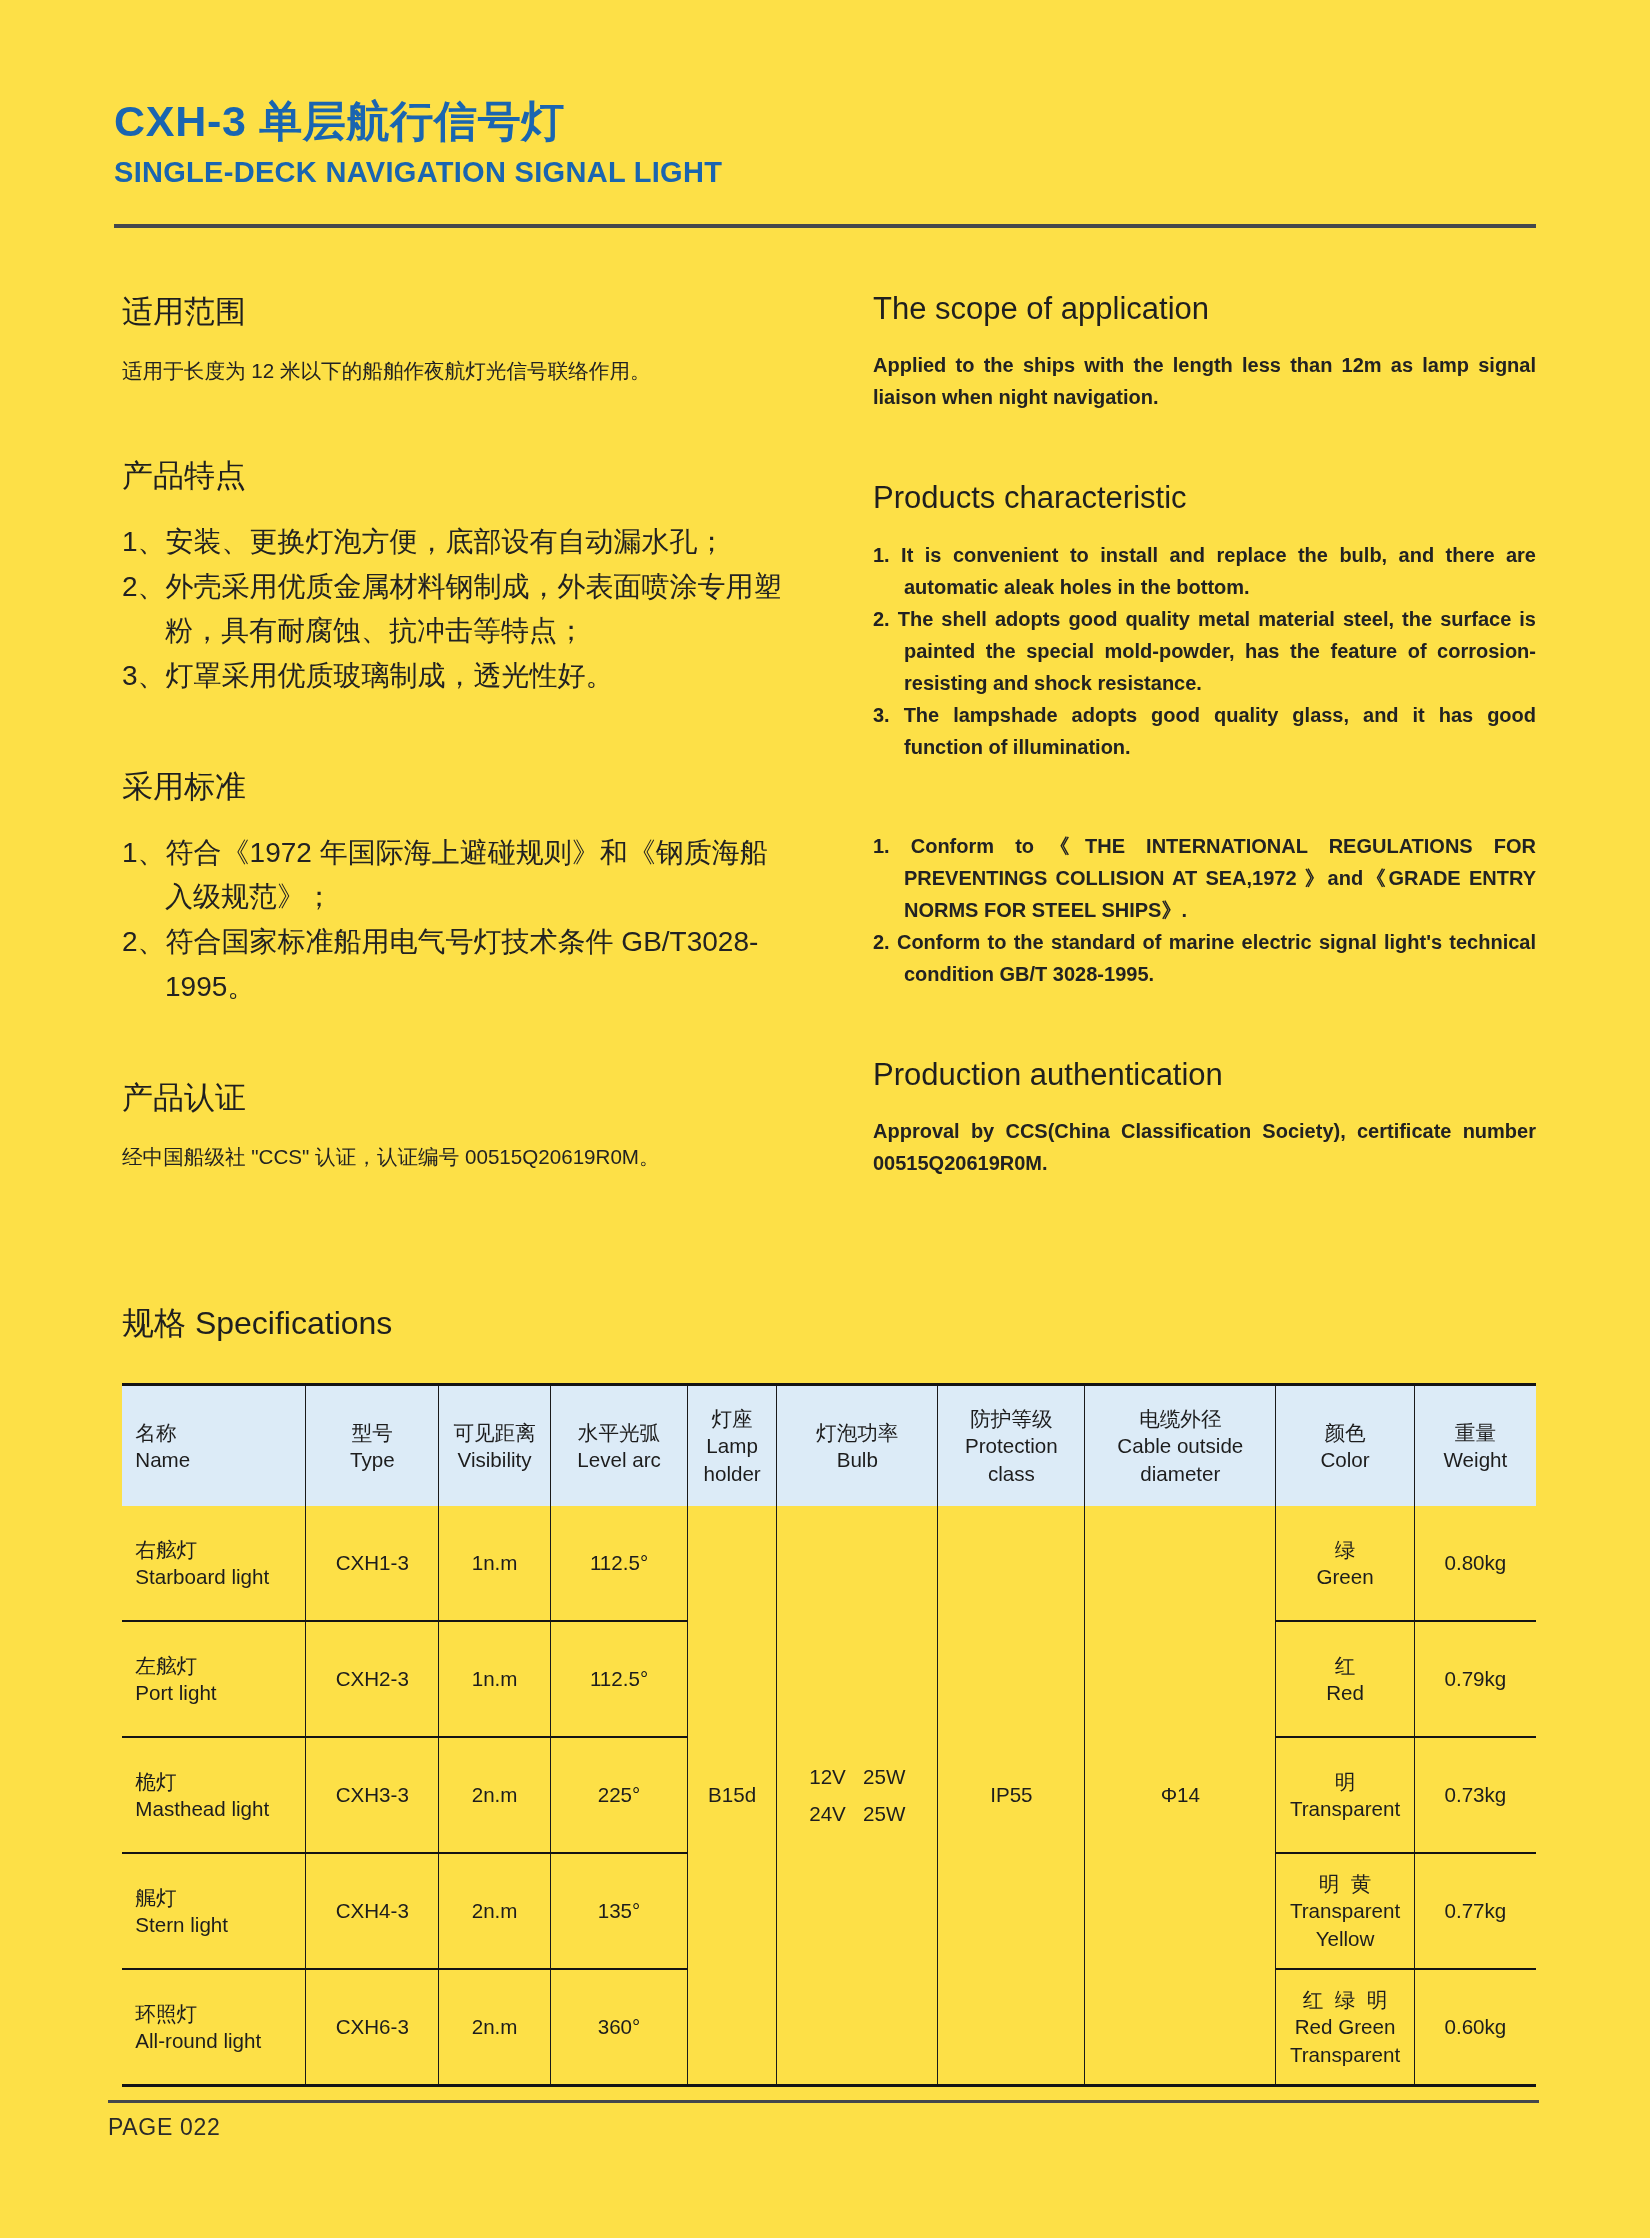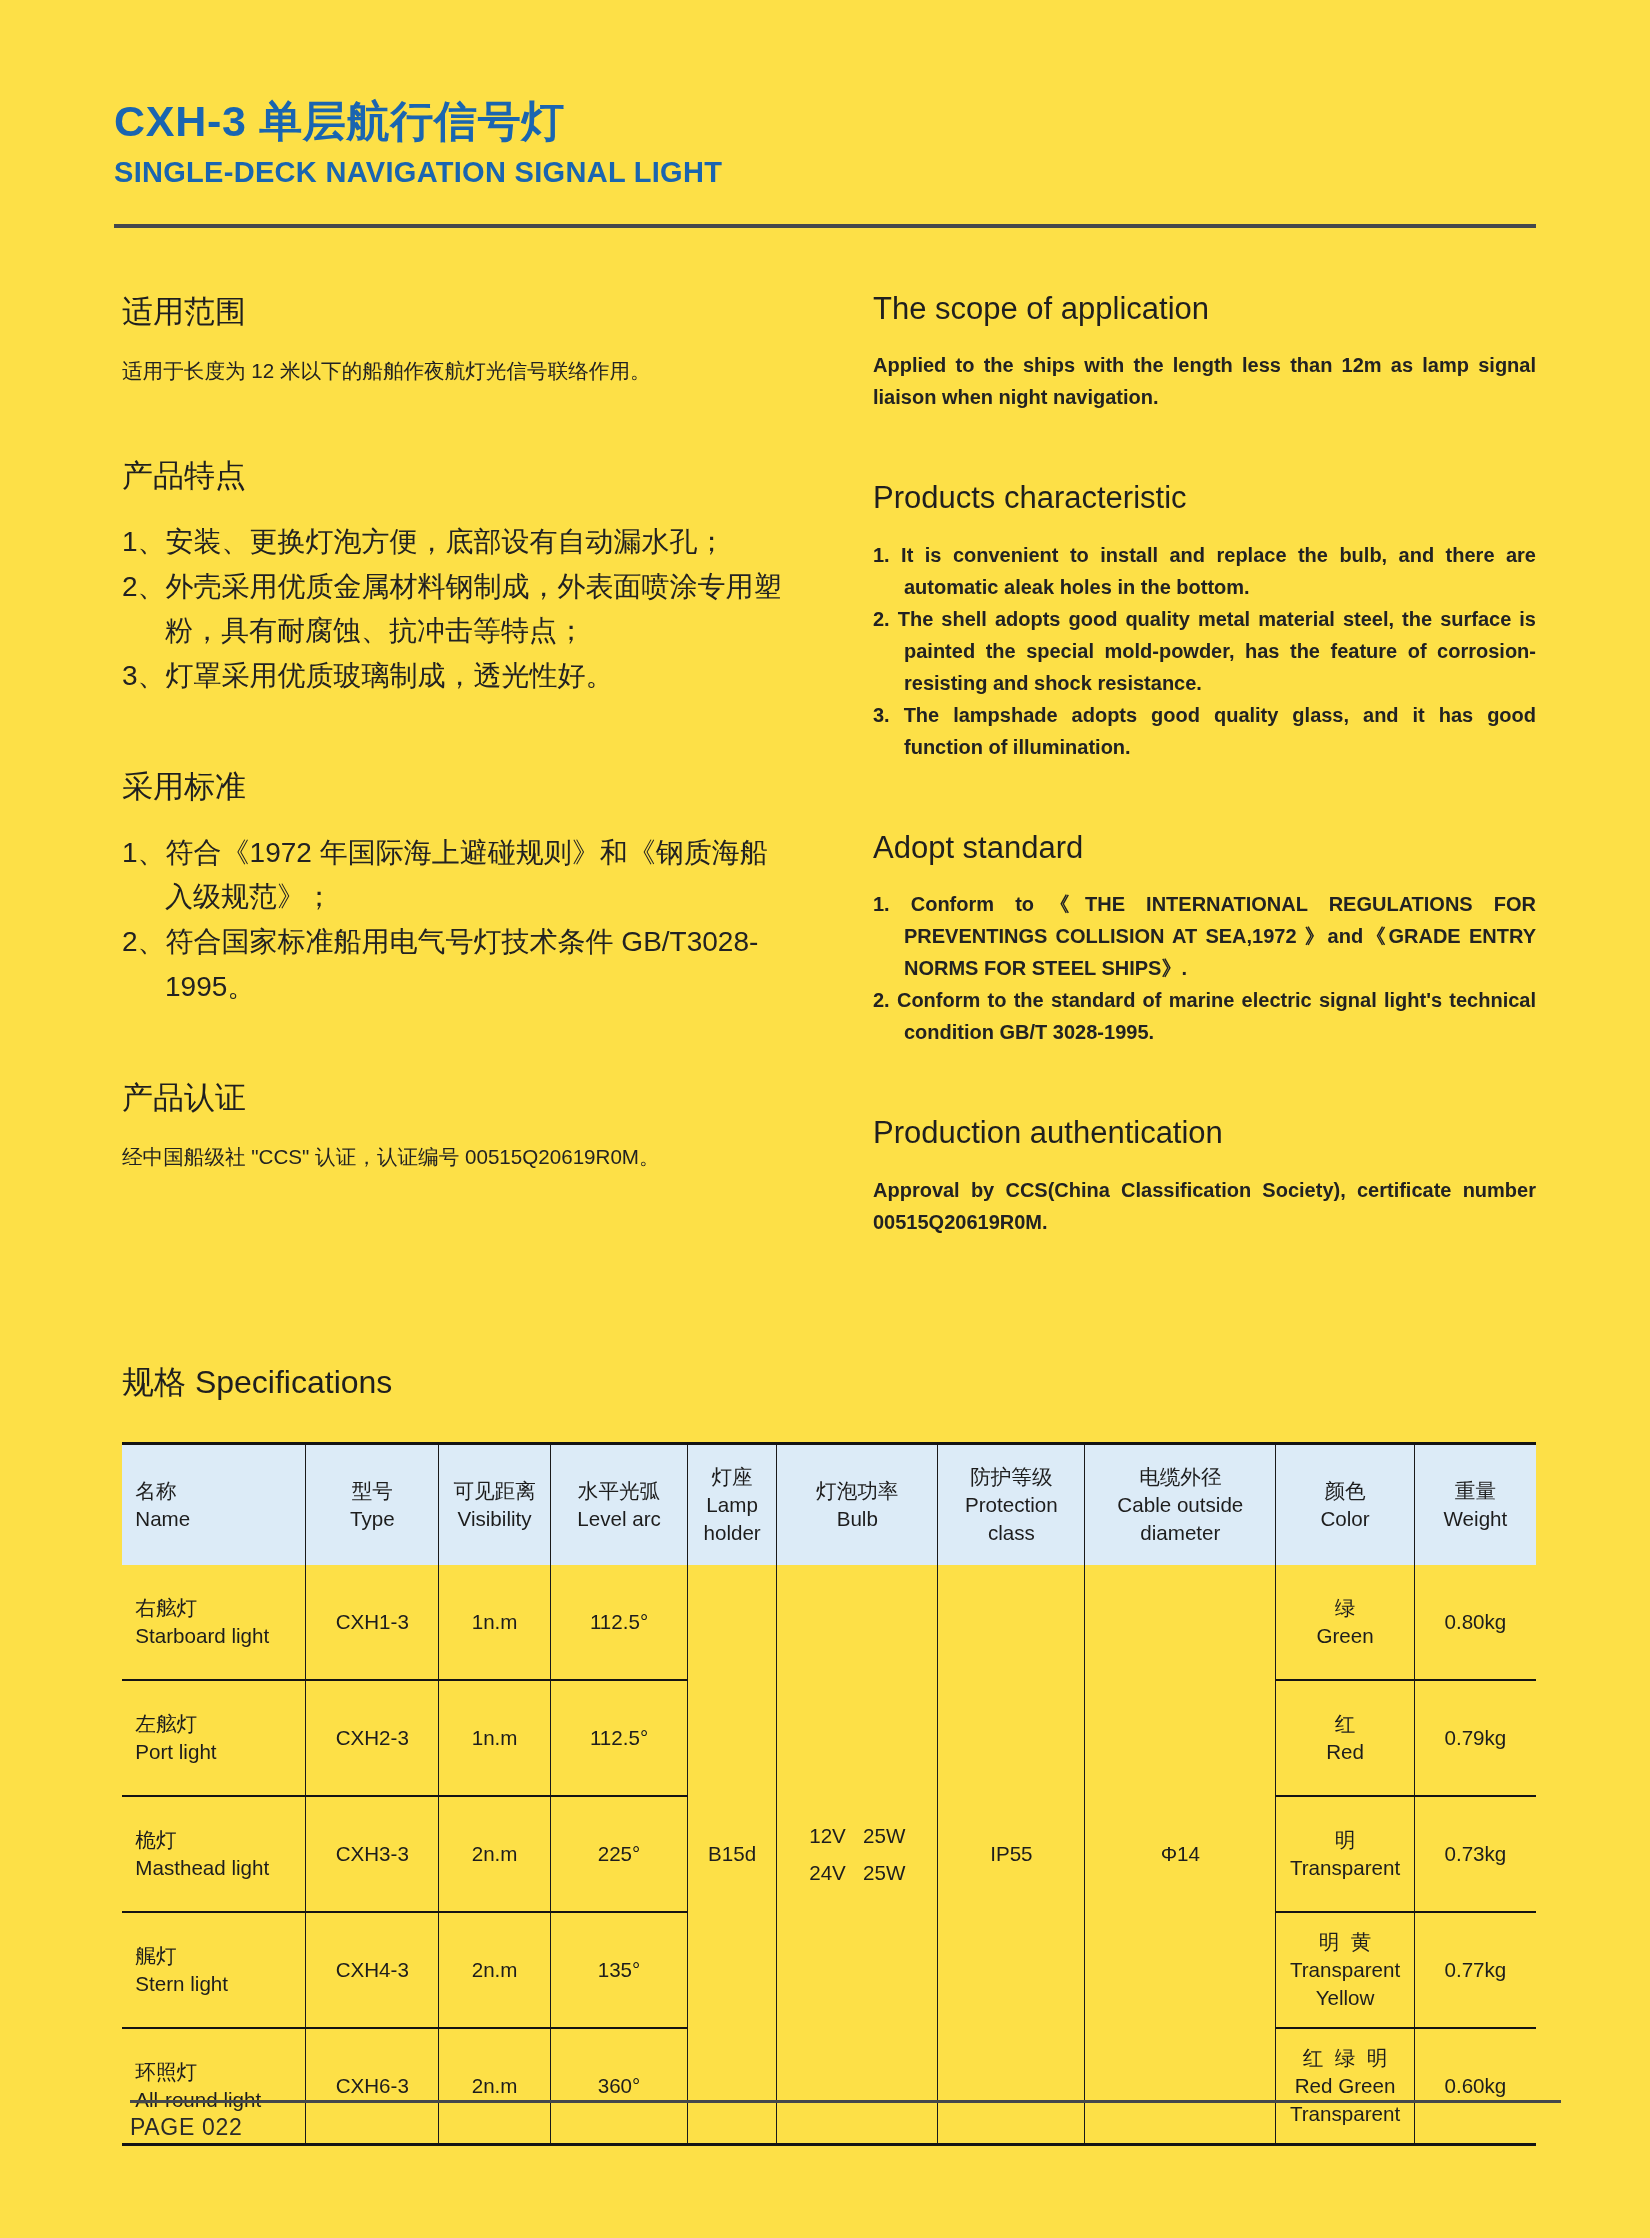--- a/index.html
+++ b/index.html
@@ -43,21 +43,21 @@
   .spec-table tbody td { height:106px; border-bottom:2.7px solid #141414; }
   .spec-table tbody tr:last-child td { border-bottom:none; }
   .spec-table td.merged { border-bottom:none; }
   .hdr-zh, .hdr-en { display:block; }
   .cell-line { display:block; }
   .nowrap { white-space:nowrap; }
   .prewrap { white-space:pre; }
   .bulb-line { display:block; white-space:pre; line-height:1.8; }
 
   
-  .doc-footer { position:absolute; left:130px; width:1431px; top:2100px; }
+  .doc-footer { position:absolute; left:108px; width:1431px; top:2100px; }
   .footer-rule { height:3.3px; background:#45484c; }
   .footer-label { margin-top:10.6px; font-size:23px; color:#2a2a2a; letter-spacing:0.7px; }
 </style>
 </head>
 <body>
 
 <div class="page">
   <div class="content">
 
     <header class="doc-header">
@@ -100,21 +100,20 @@
         </section>
 
         <section>
           <h2 class="sec">Products characteristic</h2>
           <div class="li li-en">1. It is convenient to install and replace the bulb, and there are automatic aleak holes in the bottom.</div>
           <div class="li li-en">2. The shell adopts good quality metal material steel, the surface is painted the special mold-powder, has the feature of corrosion-resisting and shock resistance.</div>
           <div class="li li-en">3. The lampshade adopts good quality glass, and it has good function of illumination.</div>
         </section>
 
         <section>
-          <h2 class="sec">Adopt standard</h2>
           <div class="li li-en">1. Conform to《THE INTERNATIONAL REGULATIONS FOR PREVENTINGS COLLISION AT SEA,1972 》and《GRADE ENTRY NORMS FOR STEEL SHIPS》.</div>
           <div class="li li-en">2. Conform to the standard of marine electric signal light's technical condition GB/T 3028-1995.</div>
         </section>
 
         <section>
           <h2 class="sec">Production authentication</h2>
           <p class="body-text">Approval by CCS(China Classification Society), certificate number 00515Q20619R0M.</p>
         </section>
       </div>
 

